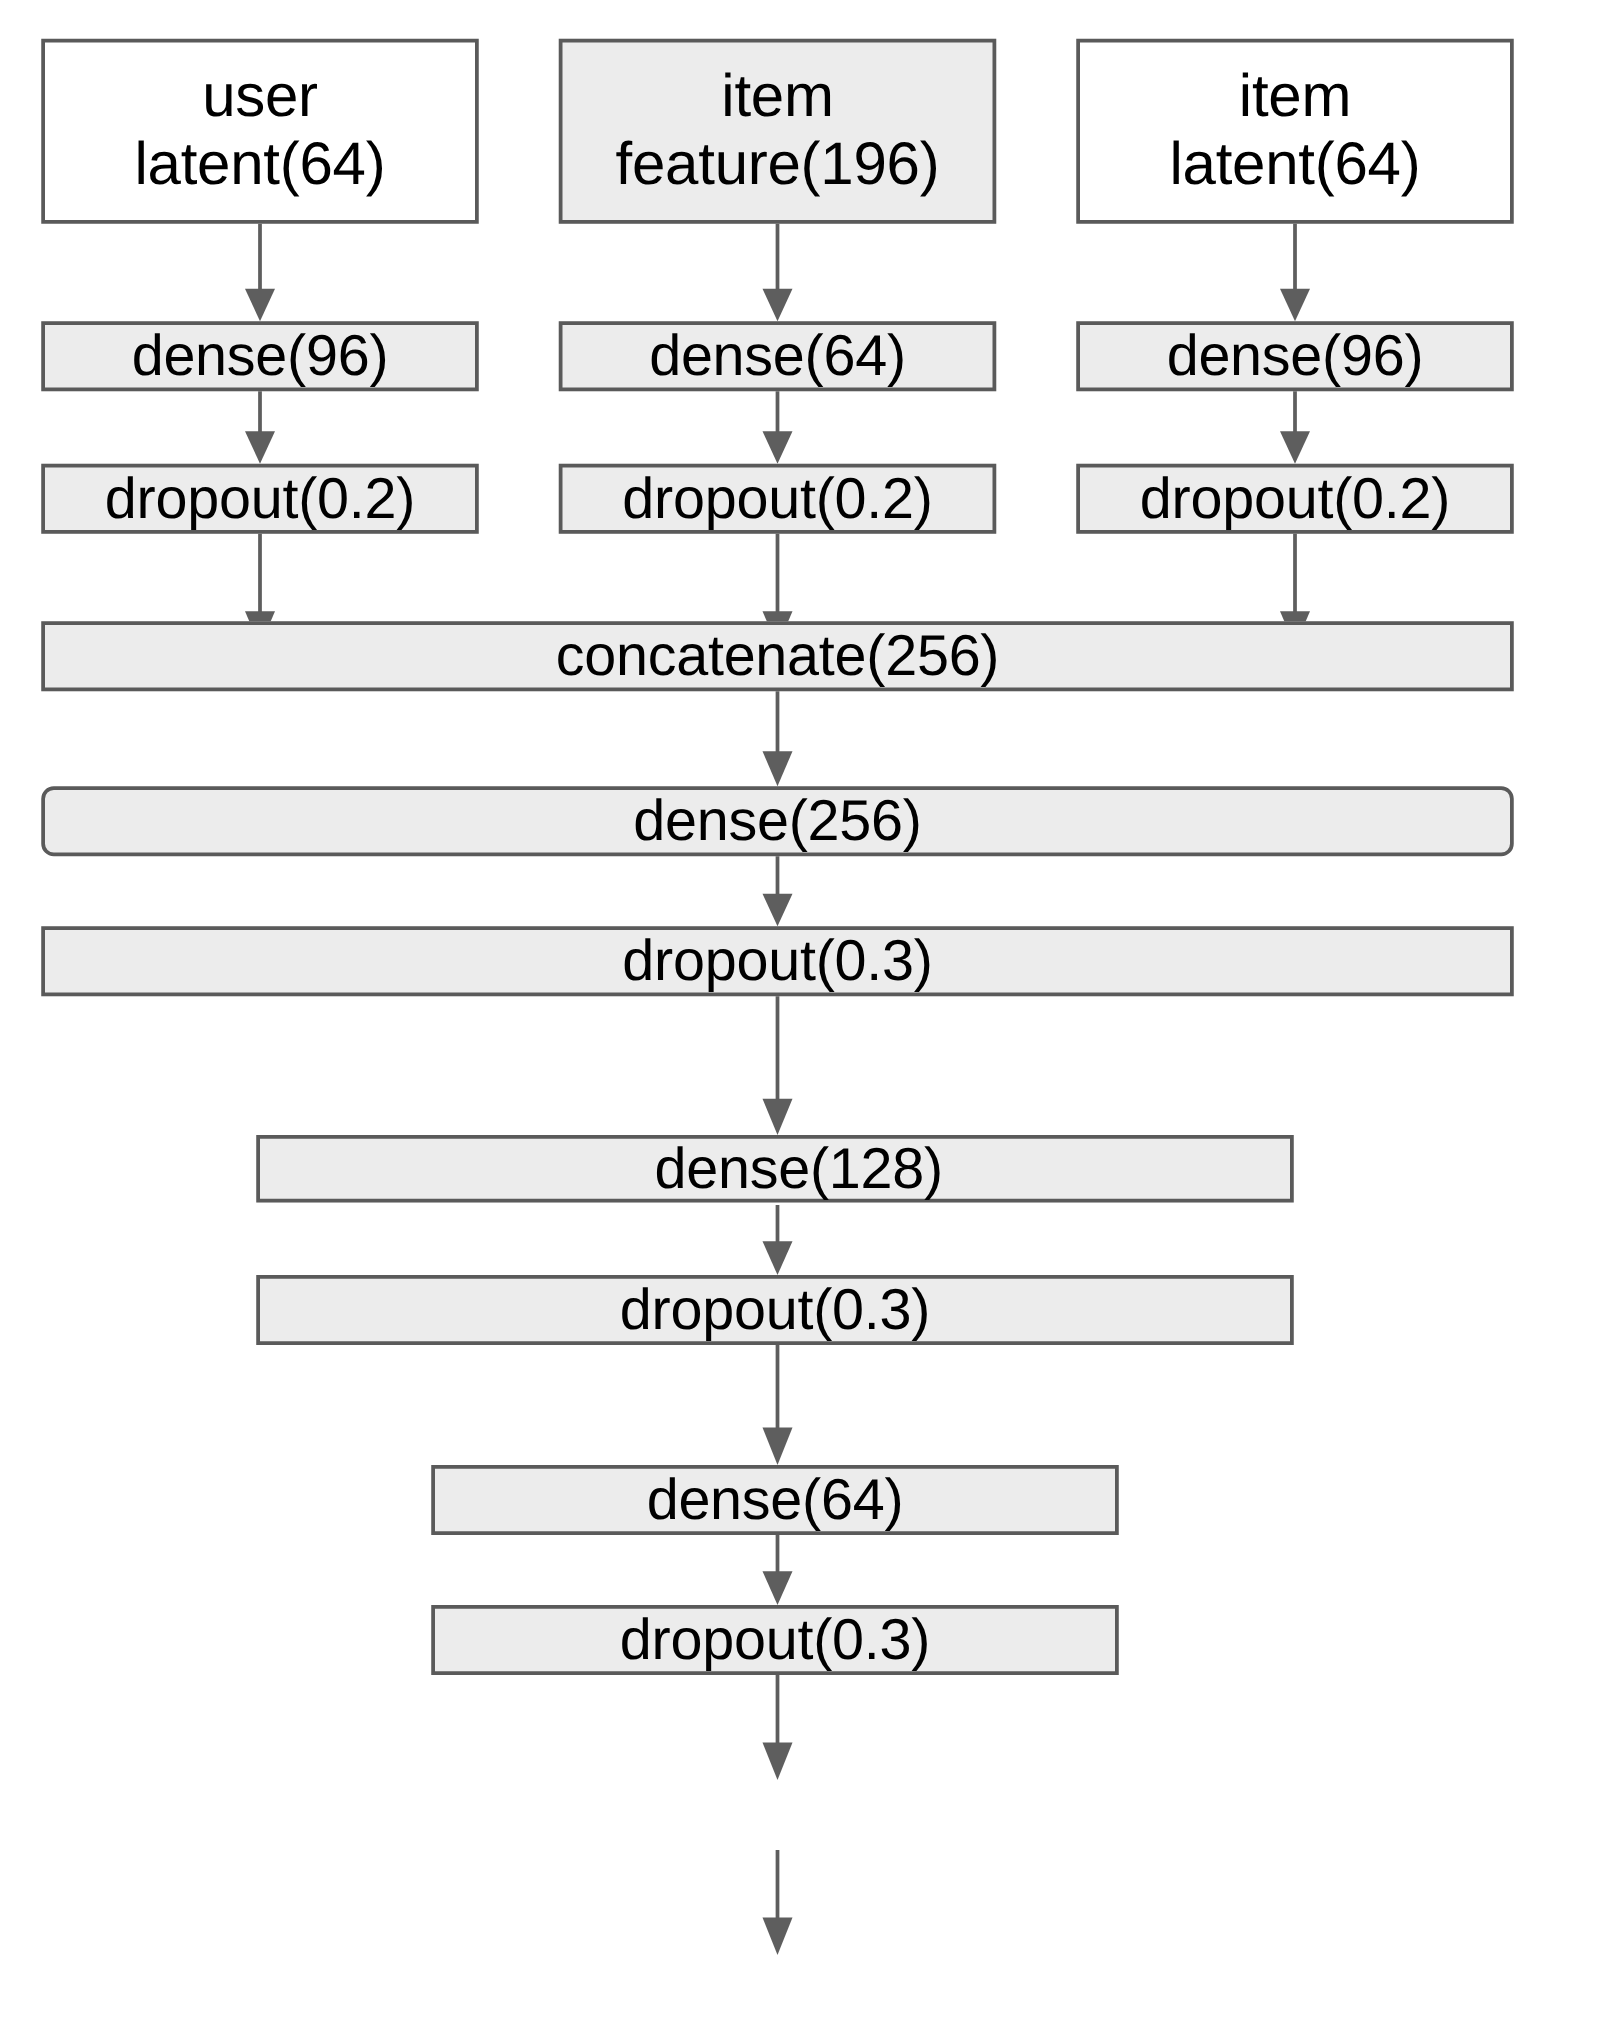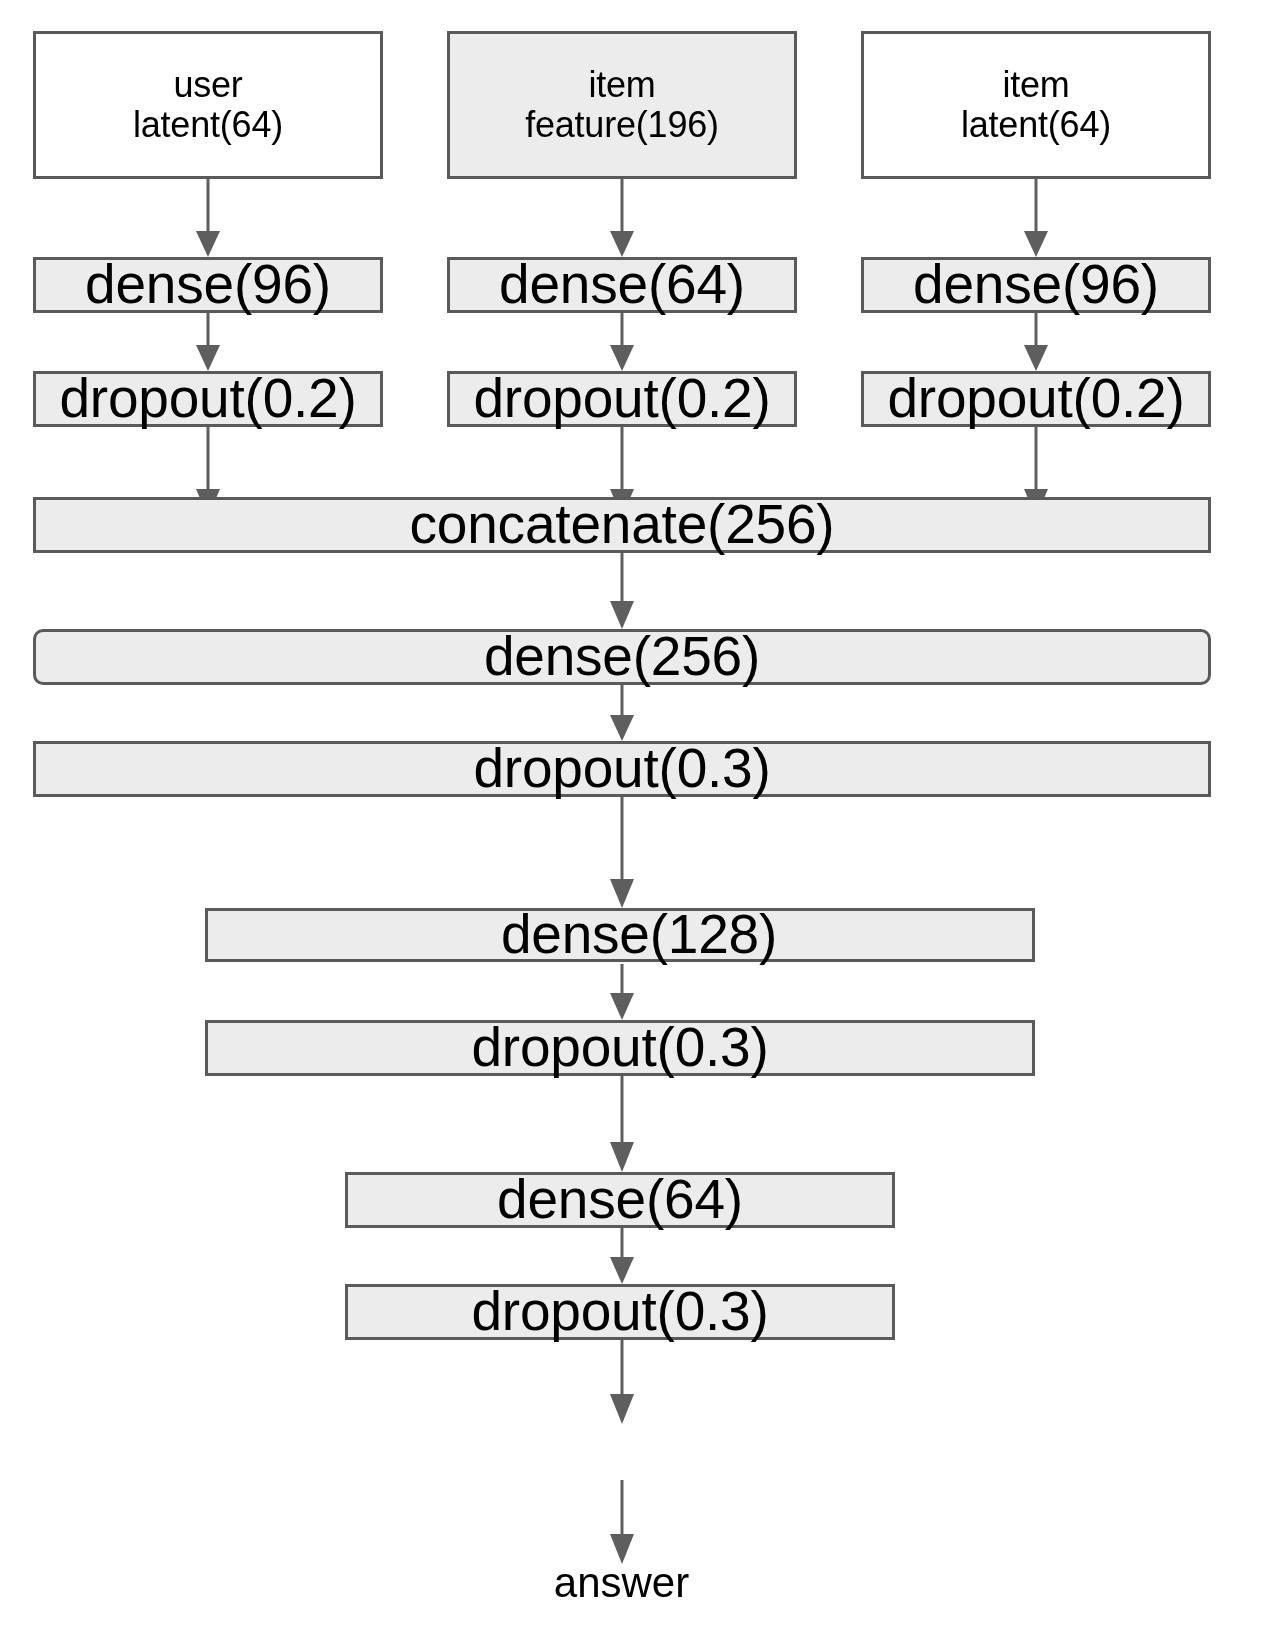--- a/index.html
+++ b/index.html
@@ -21,30 +21,30 @@
     position: absolute;
     box-sizing: border-box;
     border: 3px solid #5a5a5a;
     background: #ffffff;
     display: flex;
     align-items: center;
     justify-content: center;
     text-align: center;
     color: #000000;
     font-family: "Liberation Sans", sans-serif;
-    font-size: 55px;
+    font-size: 46px;
     line-height: 1.12;
     letter-spacing: -0.2px;
     white-space: pre-line;
   }
   .node.filled {
     background: #ececec;
   }
   .node.io {
-    font-size: 36px;
+    font-size: 48px;
   }
   .plain-label {
     position: absolute;
     box-sizing: border-box;
     display: flex;
     align-items: center;
     justify-content: center;
     color: #000000;
     font-family: "Liberation Sans", sans-serif;
     font-size: 42px;
@@ -174,15 +174,14 @@
     <line x1="16" y1="0" x2="16" y2="58"></line>
     <polygon points="4,54 28,54 16,84"></polygon>
   </svg>
 
 
   <svg class="edge" style="left:606px; top:1480px; width:32px; height:84px;">
     <line x1="16" y1="0" x2="16" y2="58"></line>
     <polygon points="4,54 28,54 16,84"></polygon>
   </svg>
 
-  <div class="plain-label" style="left:484px; top:1556px; width:275px; height:54px;">answer</div>
 
 </div>
 
 </body></html>

